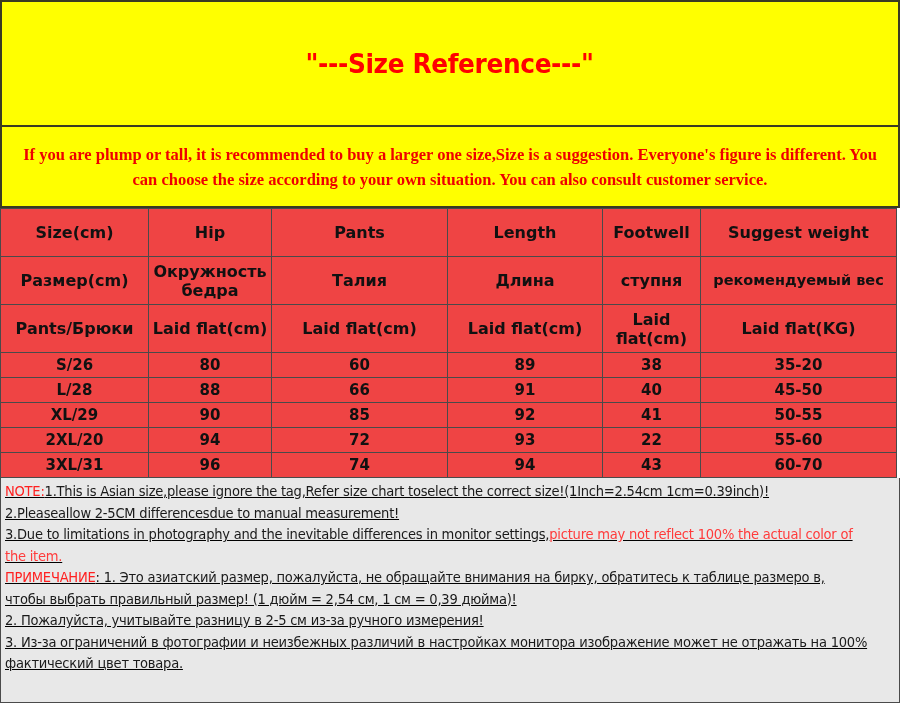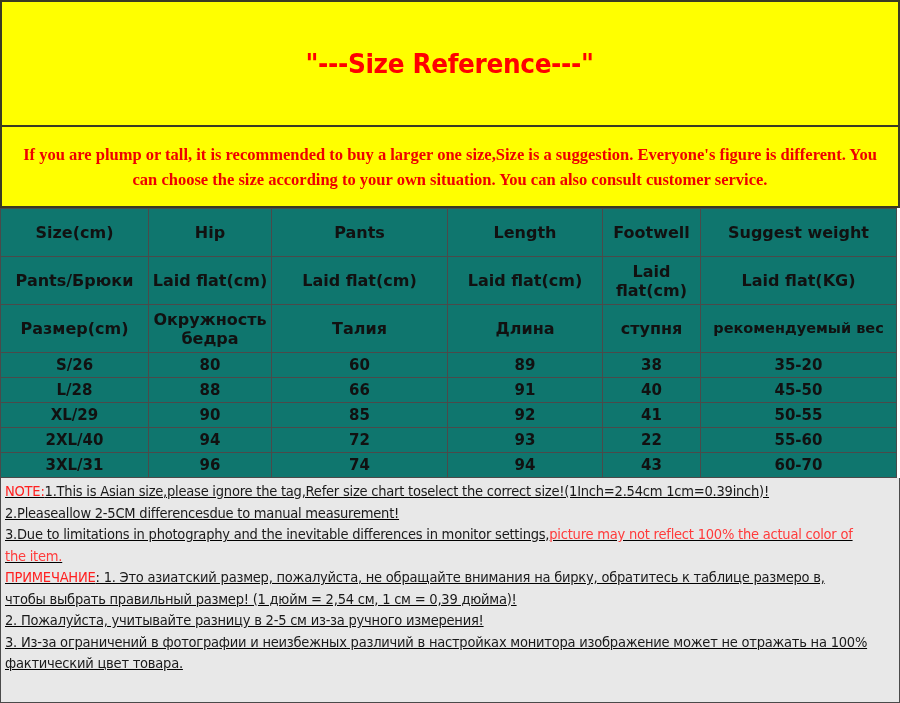--- a/index.html
+++ b/index.html
@@ -61,21 +61,21 @@
     font-size: 16.5px;
     line-height: 25px;
     text-align: center;
   }
 
   
   table.size-table {
     border-collapse: collapse;
     table-layout: fixed;
     width: 788px;
-    background: #0f766e;
+    background: #ef4444;
   }
   table.size-table td {
     border: 1px solid #4a4a4a;
     text-align: center;
     vertical-align: middle;
     font-family: "DejaVu Sans", sans-serif;
     font-weight: bold;
     color: #111111;
     padding: 0 2px;
     overflow: hidden;
@@ -158,35 +158,35 @@
     <tbody>
       <tr class="head-row">
         <td>Size(cm)</td>
         <td>Hip</td>
         <td>Pants</td>
         <td>Length</td>
         <td>Footwell</td>
         <td>Suggest weight</td>
       </tr>
       <tr class="head-row">
-        <td class="red-cell">Pants/Брюки</td>
-        <td>Laid flat(cm)</td>
-        <td>Laid flat(cm)</td>
-        <td>Laid flat(cm)</td>
-        <td>Laid flat(cm)</td>
-        <td>Laid flat(KG)</td>
-      </tr>
-      <tr class="head-row">
         <td>Размер(cm)</td>
         <td>Окружность бедра</td>
         <td>Талия</td>
         <td>Длина</td>
         <td>ступня</td>
         <td class="small">рекомендуемый вес</td>
       </tr>
+      <tr class="head-row">
+        <td class="red-cell">Pants/Брюки</td>
+        <td>Laid flat(cm)</td>
+        <td>Laid flat(cm)</td>
+        <td>Laid flat(cm)</td>
+        <td>Laid flat(cm)</td>
+        <td>Laid flat(KG)</td>
+      </tr>
 
       <tr class="data-row">
         <td>S/26</td>
         <td>80</td>
         <td>60</td>
         <td>89</td>
         <td>38</td>
         <td>35-20</td>
       </tr>
       <tr class="data-row">
@@ -199,21 +199,21 @@
       </tr>
       <tr class="data-row">
         <td>XL/29</td>
         <td>90</td>
         <td>85</td>
         <td>92</td>
         <td>41</td>
         <td>50-55</td>
       </tr>
       <tr class="data-row">
-        <td>2XL/40</td>
+        <td>2XL/20</td>
         <td>94</td>
         <td>72</td>
         <td>93</td>
         <td>22</td>
         <td>55-60</td>
       </tr>
       <tr class="data-row">
         <td>3XL/31</td>
         <td>96</td>
         <td>74</td>

